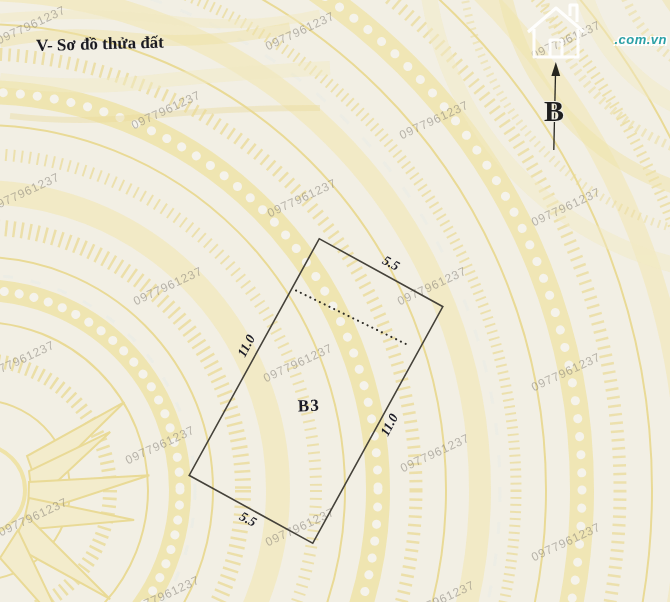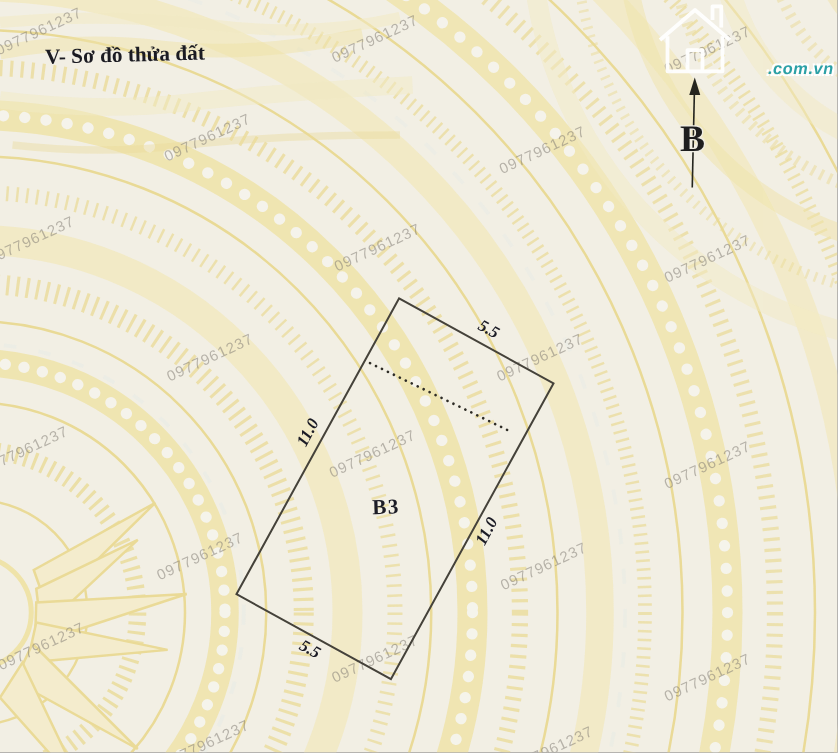--- a/index.html
+++ b/index.html
@@ -34,21 +34,21 @@
   .brand .brand-name{
     font-weight:bold; font-style:italic; font-size:16.5px; letter-spacing:.5px;
     color:var(--teal);
     text-shadow:-1.5px -1.5px 0 #fff,1.5px -1.5px 0 #fff,-1.5px 1.5px 0 #fff,1.5px 1.5px 0 #fff,0 -2px 0 #fff,0 2px 0 #fff,-2px 0 0 #fff,2px 0 0 #fff;
     white-space:nowrap;
   }
   .brand .brand-domain{
     font-weight:bold; font-style:italic; font-size:13px; letter-spacing:.5px;
     color:var(--teal);
     text-shadow:-1.5px -1.5px 0 #fff,1.5px -1.5px 0 #fff,-1.5px 1.5px 0 #fff,1.5px 1.5px 0 #fff;
-    white-space:nowrap; margin-top:16px;
+    white-space:nowrap; margin-top:1px;
   }
   .house{position:absolute; left:524px; top:0px; opacity:.95;}
   
   text.dim{
     font-family:"Liberation Serif", serif; font-weight:bold; font-style:italic;
     font-size:13.5px; fill:var(--ink); text-anchor:middle;
   }
   text.plotlabel{
     font-family:"Liberation Serif", serif; font-weight:bold;
     font-size:17px; fill:var(--ink); text-anchor:middle; letter-spacing:1px;

